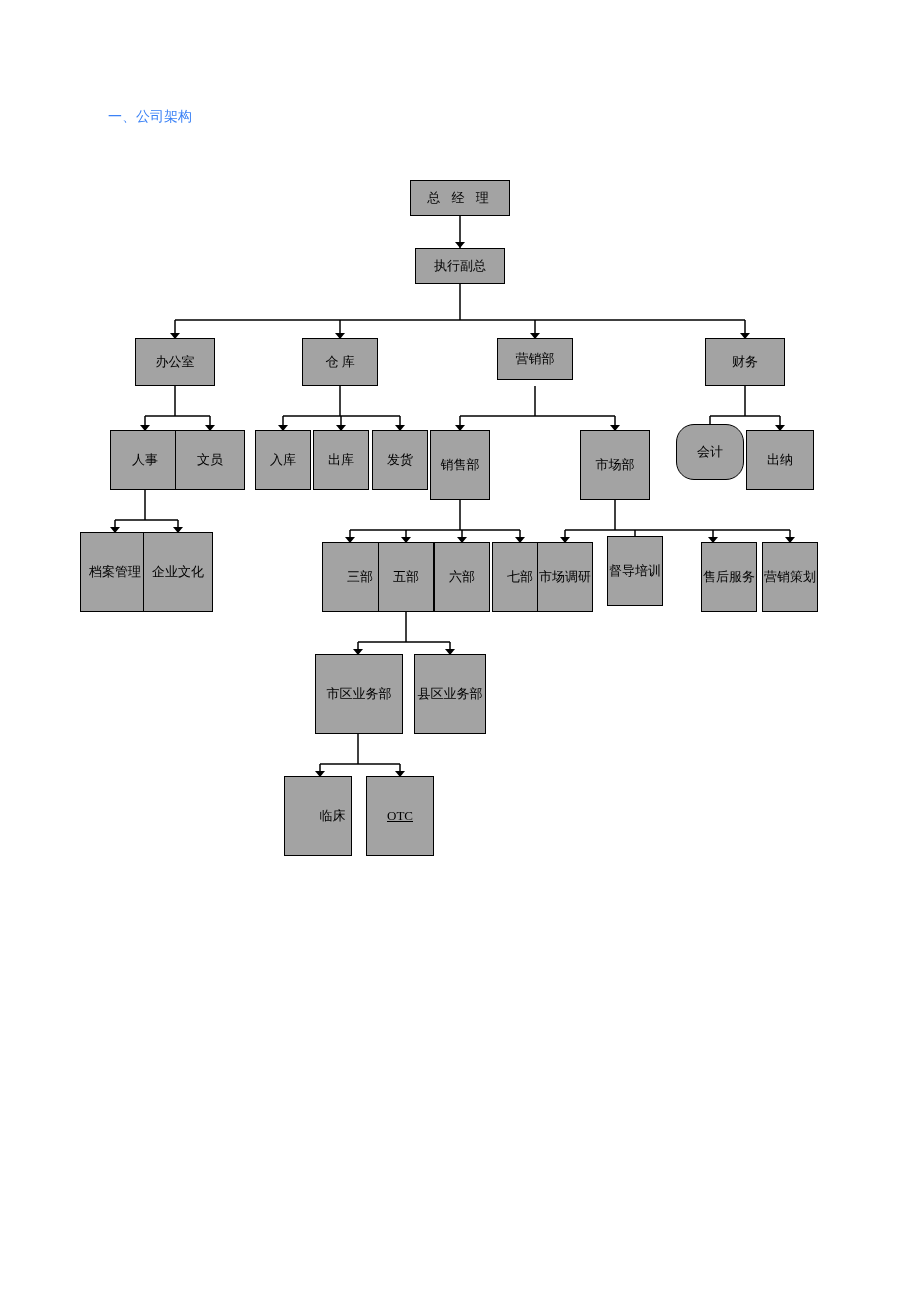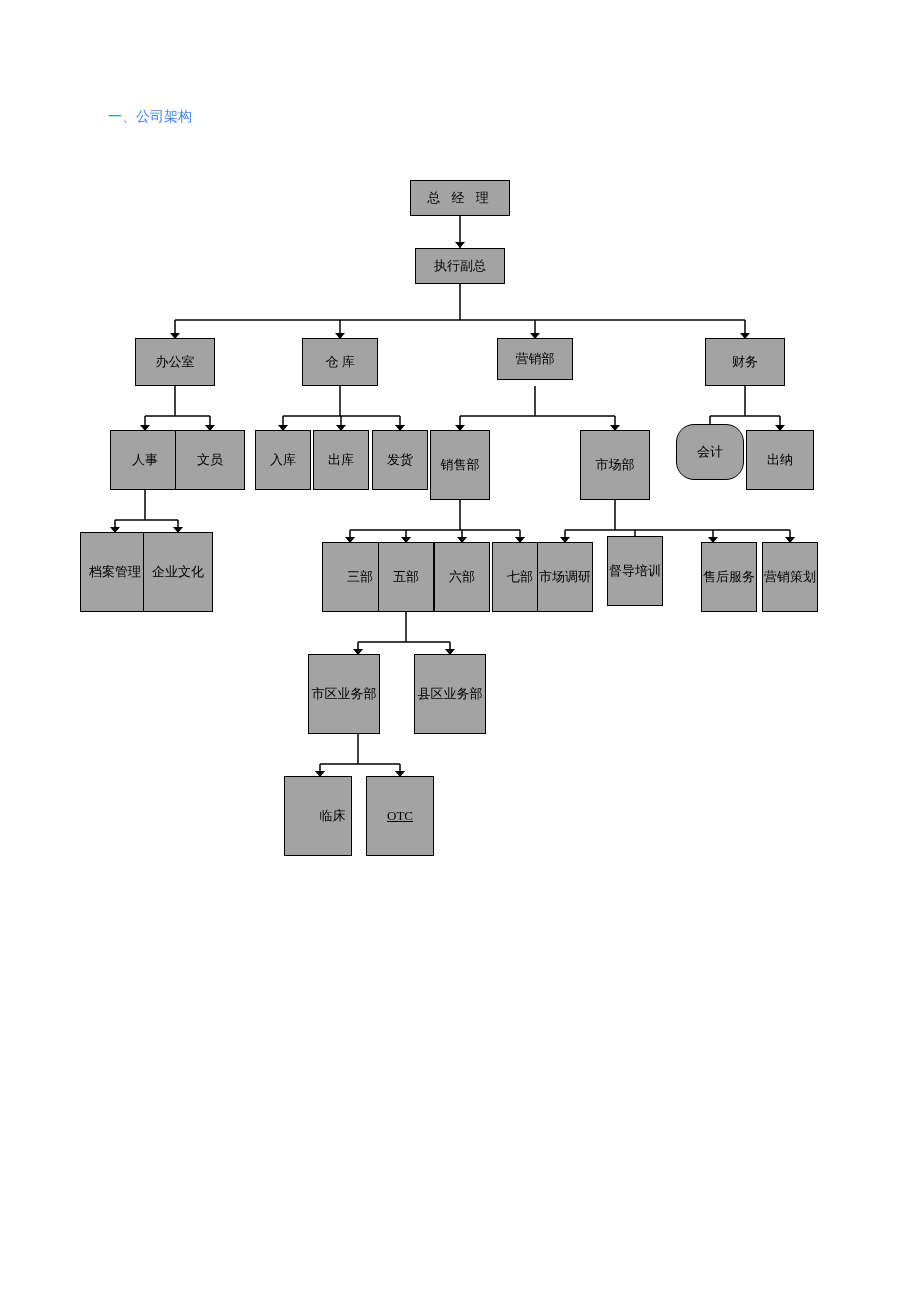--- a/index.html
+++ b/index.html
@@ -211,21 +211,21 @@
   <div class="box" style="left:492px;top:462px;width:56px;height:70px;">七部</div>
 
   <div class="box" style="left:537px;top:462px;width:56px;height:70px;">市场调研</div>
 
   <div class="box" style="left:607px;top:456px;width:56px;height:70px;">督导培训</div>
 
   <div class="box" style="left:685px;top:462px;width:56px;height:70px;margin-left:16px;">售后服务</div>
 
   <div class="box" style="left:762px;top:462px;width:56px;height:70px;">营销策划</div>
 
-  <div class="box" style="left:308px;top:574px;width:72px;height:80px;">市区业务部</div>
+  <div class="box" style="left:315px;top:574px;width:88px;height:80px;">市区业务部</div>
 
   <div class="box" style="left:414px;top:574px;width:72px;height:80px;">县区业务部</div>
 
   <div class="box" style="left:284px;top:696px;width:68px;height:80px;padding-left:29px;">临床</div>
 
   <div class="box" style="left:366px;top:696px;width:68px;height:80px;text-decoration:underline;">OTC</div>
 
 </div>
 
 </body></html>

